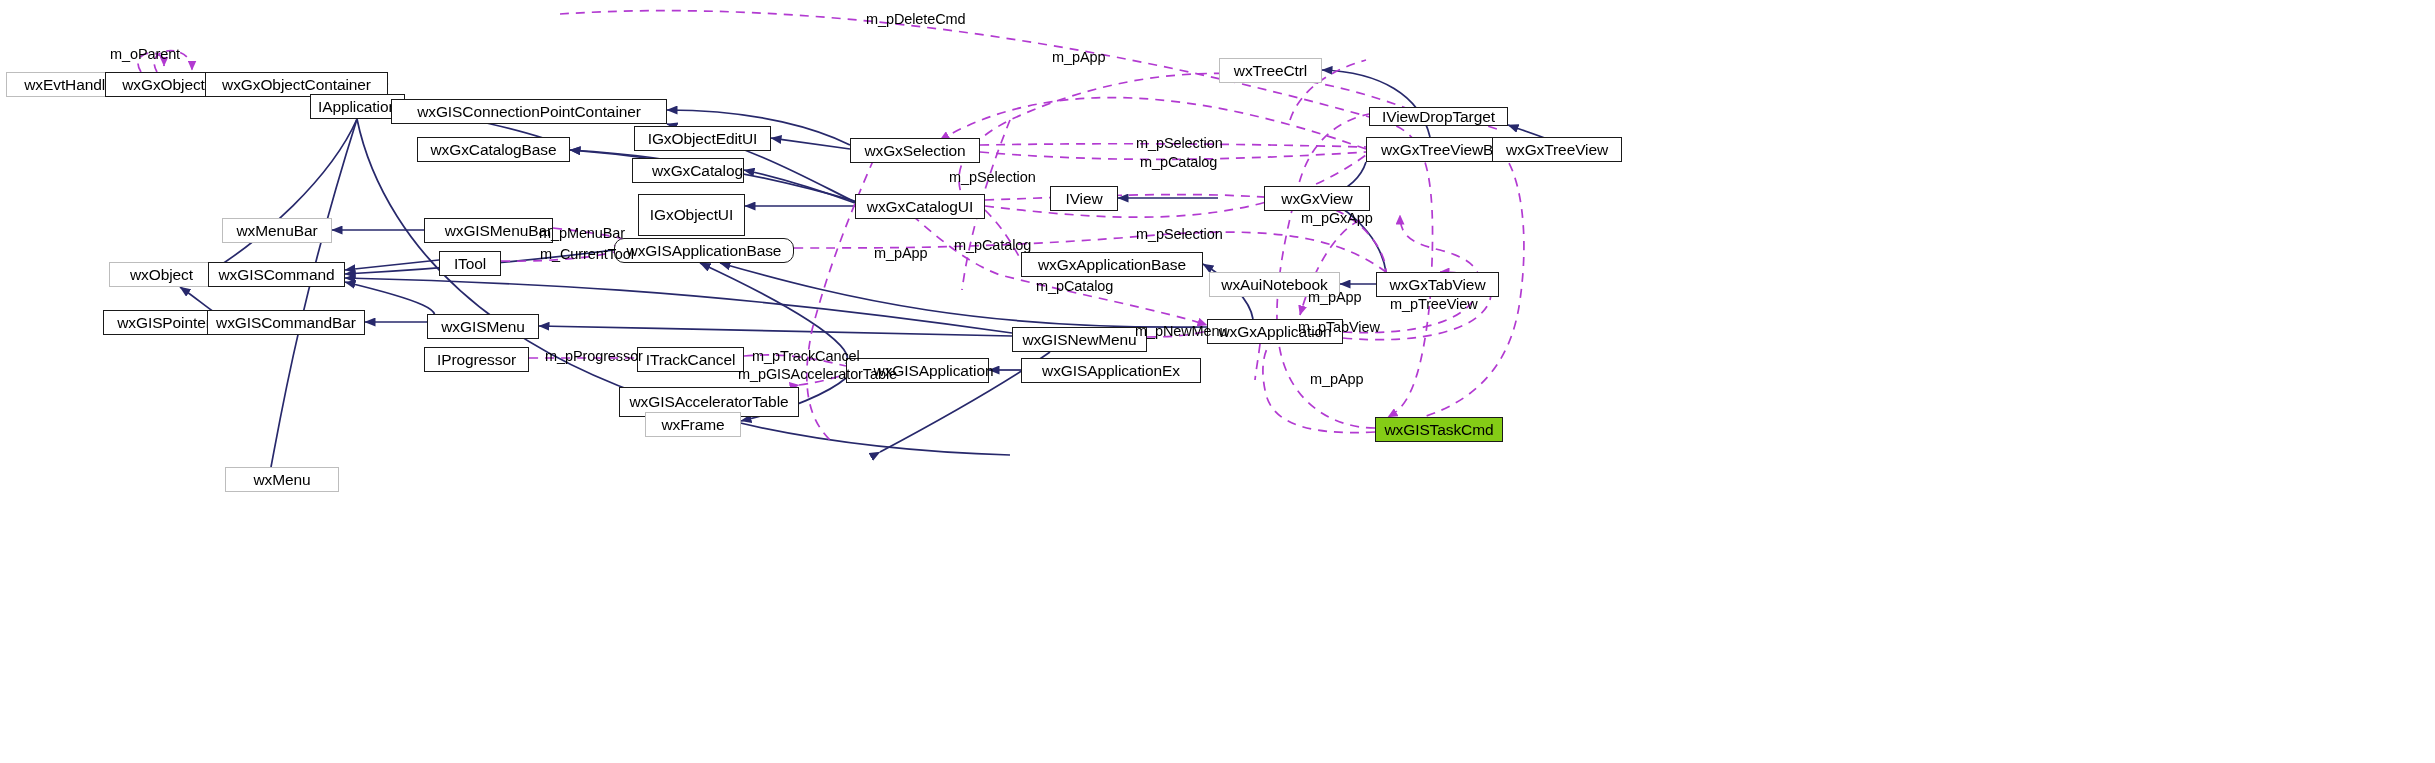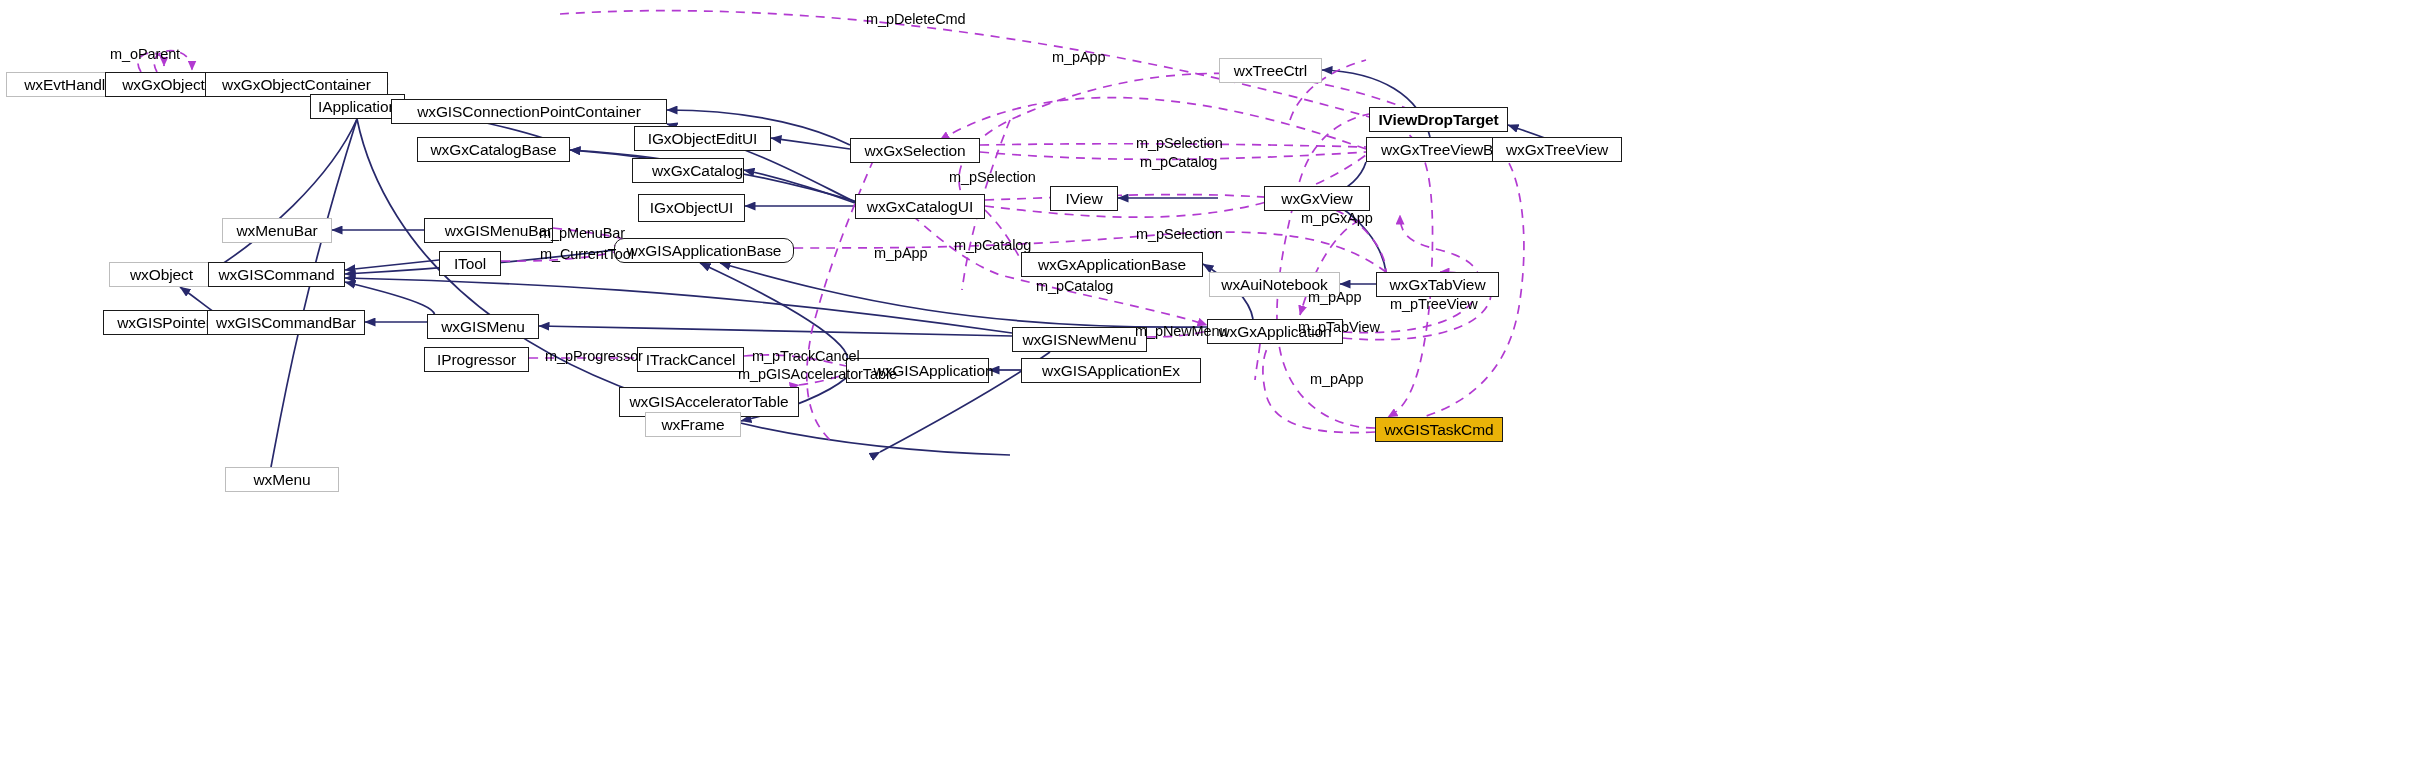--- a/index.html
+++ b/index.html
@@ -39,21 +39,21 @@
   .node.strong {
     border: 1.6px solid #1a1a1a;
   }
   
   .node.weak {
     border: 1.2px solid #bdbdbd;
   }
   
   .node.focus {
     border: 1.6px solid #1a1a1a;
-    background: #eab308;
+    background: #84cc16;
   }
   .edge-label {
     position: absolute;
     font-size: 14.5px;
     color: #000000;
     white-space: nowrap;
     background: transparent;
     line-height: 1;
     letter-spacing: -0.1px;
   }
@@ -214,33 +214,33 @@
       </div>
       <div class="node strong" style="left: 417px; top: 137px; width: 153px; height: 25px;">
         <span>wxGxCatalogBase</span>
       </div>
       <div class="node strong" style="left: 634px; top: 126px; width: 137px; height: 25px;">
         <span>IGxObjectEditUI</span>
       </div>
       <div class="node strong" style="left: 632px; top: 158px; width: 112px; height: 25px; justify-content: flex-end;">
         <span>wxGxCatalog</span>
       </div>
-      <div class="node strong" style="left: 638px; top: 194px; width: 107px; height: 28px;">
+      <div class="node strong" style="left: 638px; top: 194px; width: 107px; height: 42px;">
         <span>IGxObjectUI</span>
       </div>
       <div class="node strong" style="left: 850px; top: 138px; width: 130px; height: 25px;">
         <span>wxGxSelection</span>
       </div>
       <div class="node strong" style="left: 855px; top: 194px; width: 130px; height: 25px;">
         <span>wxGxCatalogUI</span>
       </div>
       <div class="node weak" style="left: 1219px; top: 58px; width: 103px; height: 25px;">
         <span>wxTreeCtrl</span>
       </div>
-      <div class="node strong" style="left: 1369px; top: 107px; width: 139px; height: 25px; font-weight: bold;">
+      <div class="node strong" style="left: 1369px; top: 107px; width: 139px; height: 19px;">
         <span>IViewDropTarget</span>
       </div>
       <div class="node strong" style="left: 1366px; top: 137px; width: 167px; height: 25px;">
         <span>wxGxTreeViewBase</span>
       </div>
       <div class="node strong" style="left: 1492px; top: 137px; width: 130px; height: 25px;">
         <span>wxGxTreeView</span>
       </div>
       <div class="node strong" style="left: 1050px; top: 186px; width: 68px; height: 25px;">
         <span>IView</span>

